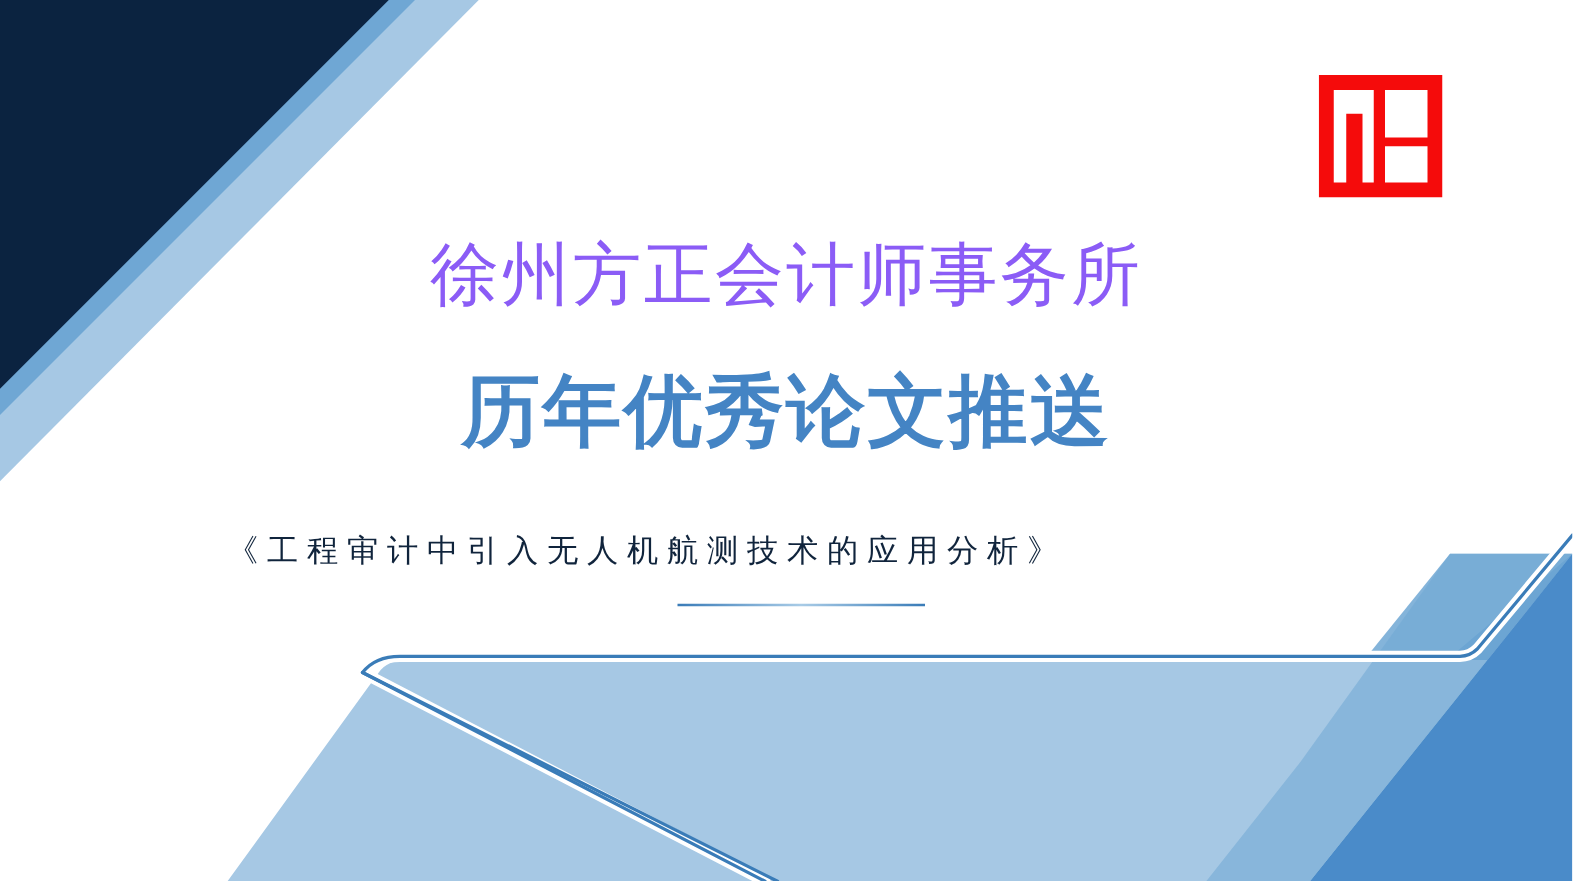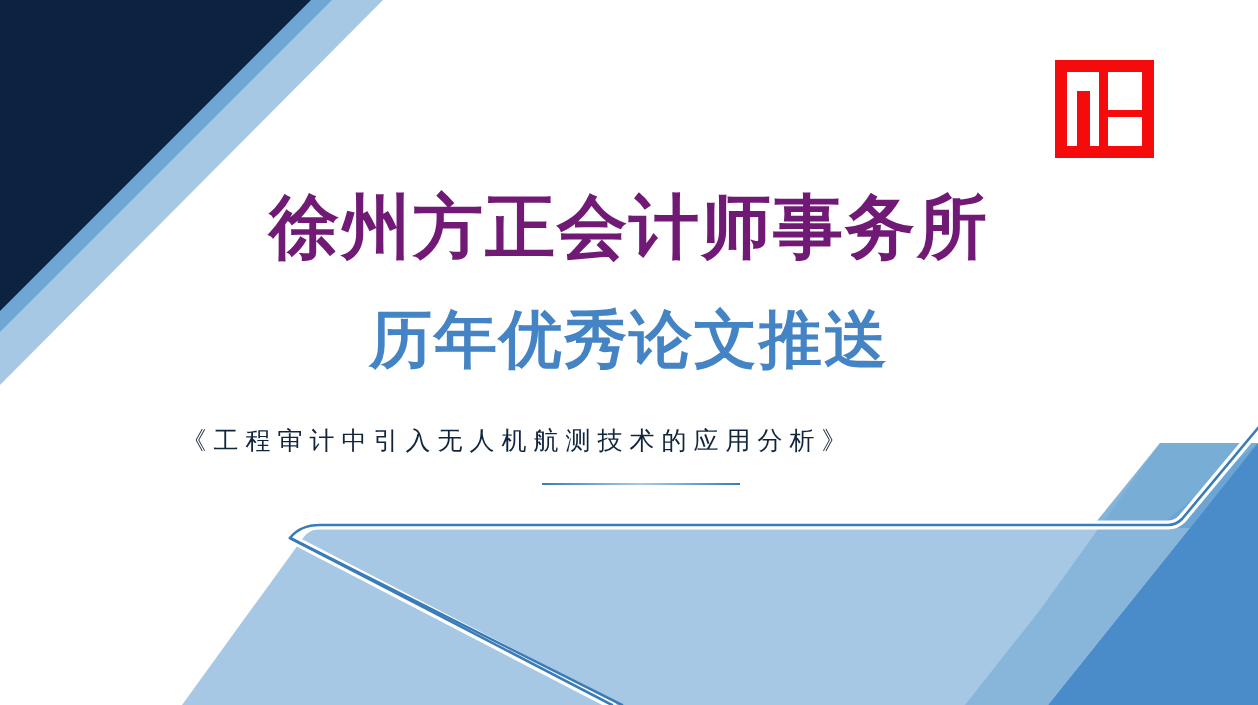--- a/index.html
+++ b/index.html
@@ -43,31 +43,31 @@
     top: 0;
     width: 1258px;
     height: 705px;
   }
   .title-line1 {
     position: absolute;
     left: 0;
     top: 192px;
     width: 1258px;
     text-align: center;
-    font-size: 70px;
+    font-size: 55px;
     line-height: 1.0;
-    font-weight: bold;
-    color: #701a75;
+    font-weight: normal;
+    color: #8b5cf6;
     letter-spacing: 2px;
     white-space: nowrap;
   }
   .title-line2 {
     position: absolute;
     left: 0;
-    top: 308px;
+    top: 297px;
     width: 1258px;
     text-align: center;
     font-size: 63px;
     line-height: 1.0;
     font-weight: bold;
     color: #4484c4;
     letter-spacing: 2px;
     white-space: nowrap;
   }
   .subtitle {

